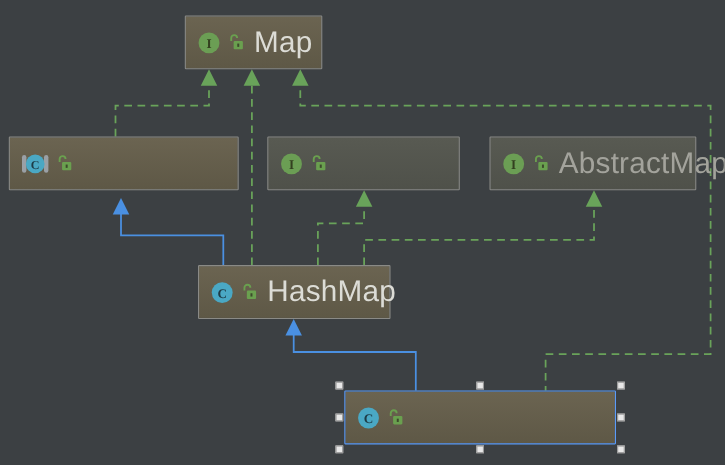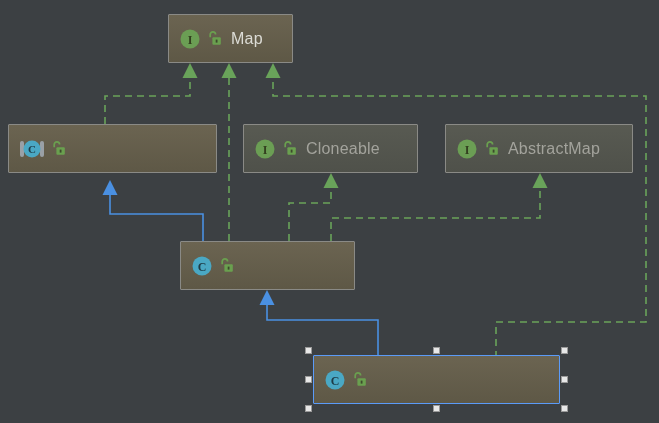--- a/index.html
+++ b/index.html
@@ -35,21 +35,21 @@
   .node.local {
     background: linear-gradient(180deg, #6b6451 0%, #5e5846 100%);
   }
   .node.library {
     background: linear-gradient(180deg, #585a52 0%, #4f514a 100%);
   }
   .node.selected {
     border: 1px solid #5b9bf8;
   }
   .node-label {
-    font-size: 16px;
+    font-size: 27px;
     letter-spacing: 0.2px;
     margin-left: 9px;
     white-space: nowrap;
   }
   .node.local .node-label {
     color: #dcdcd6;
   }
   .node.library .node-label {
     color: #a3a39c;
   }
@@ -124,21 +124,20 @@
       <div class="node library" style="left: 243px; top: 124px; width: 175px; height: 49px;">
         <svg class="icon-type" width="22" height="22" viewBox="0 0 22 22">
           <circle cx="11" cy="11" r="9.5" fill="#6b9e54"></circle>
           <text x="11" y="15.5" text-anchor="middle" font-family="Liberation Serif, serif" font-size="12" font-weight="bold" fill="#33401f">I</text>
         </svg>
         <svg class="icon-lock" width="15" height="17" viewBox="0 0 15 17">
           <path d="M3.2 7.2 V4.6 a2.7 2.7 0 0 1 5.4 0" fill="none" stroke="#6aa04f" stroke-width="1.7"></path>
           <rect x="5.4" y="7.2" width="8.4" height="7.6" rx="1" fill="#6aa04f"></rect>
           <rect x="8.7" y="9.6" width="1.8" height="3" fill="#3d4a2c"></rect>
         </svg>
-        <span class="node-label">Cloneable</span>
       </div>
       <div class="node library" style="left: 445px; top: 124px; width: 188px; height: 49px;">
         <svg class="icon-type" width="22" height="22" viewBox="0 0 22 22">
           <circle cx="11" cy="11" r="9.5" fill="#6b9e54"></circle>
           <text x="11" y="15.5" text-anchor="middle" font-family="Liberation Serif, serif" font-size="12" font-weight="bold" fill="#33401f">I</text>
         </svg>
         <svg class="icon-lock" width="15" height="17" viewBox="0 0 15 17">
           <path d="M3.2 7.2 V4.6 a2.7 2.7 0 0 1 5.4 0" fill="none" stroke="#6aa04f" stroke-width="1.7"></path>
           <rect x="5.4" y="7.2" width="8.4" height="7.6" rx="1" fill="#6aa04f"></rect>
           <rect x="8.7" y="9.6" width="1.8" height="3" fill="#3d4a2c"></rect>
@@ -148,20 +147,21 @@
       <div class="node local" style="left: 180px; top: 241px; width: 175px; height: 49px;">
         <svg class="icon-type" width="22" height="22" viewBox="0 0 22 22">
           <circle cx="11" cy="11" r="9.5" fill="#4aa8c4"></circle>
           <text x="11" y="15.5" text-anchor="middle" font-family="Liberation Serif, serif" font-size="12" font-weight="bold" fill="#1d3b46">C</text>
         </svg>
         <svg class="icon-lock" width="15" height="17" viewBox="0 0 15 17">
           <path d="M3.2 7.2 V4.6 a2.7 2.7 0 0 1 5.4 0" fill="none" stroke="#6aa04f" stroke-width="1.7"></path>
           <rect x="5.4" y="7.2" width="8.4" height="7.6" rx="1" fill="#6aa04f"></rect>
           <rect x="8.7" y="9.6" width="1.8" height="3" fill="#3d4a2c"></rect>
         </svg>
+        <span class="node-label">HashMap</span>
       </div>
       <div class="node local selected" style="left: 313px; top: 355px; width: 247px; height: 49px;">
         <svg class="icon-type" width="22" height="22" viewBox="0 0 22 22">
           <circle cx="11" cy="11" r="9.5" fill="#4aa8c4"></circle>
           <text x="11" y="15.5" text-anchor="middle" font-family="Liberation Serif, serif" font-size="12" font-weight="bold" fill="#1d3b46">C</text>
         </svg>
         <svg class="icon-lock" width="15" height="17" viewBox="0 0 15 17">
           <path d="M3.2 7.2 V4.6 a2.7 2.7 0 0 1 5.4 0" fill="none" stroke="#6aa04f" stroke-width="1.7"></path>
           <rect x="5.4" y="7.2" width="8.4" height="7.6" rx="1" fill="#6aa04f"></rect>
           <rect x="8.7" y="9.6" width="1.8" height="3" fill="#3d4a2c"></rect>

